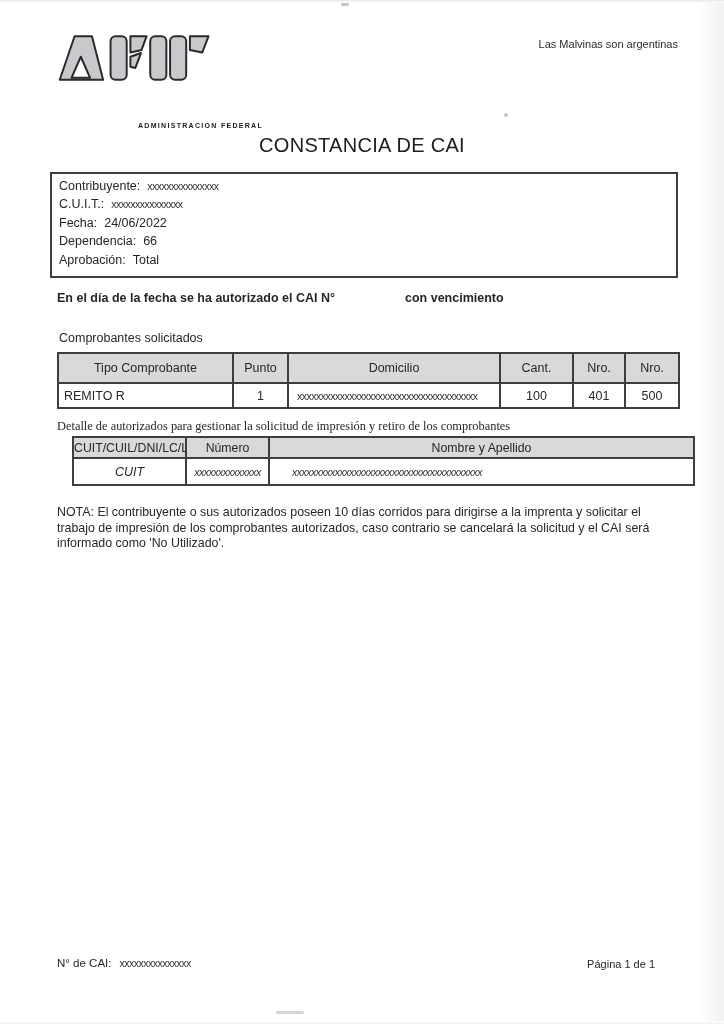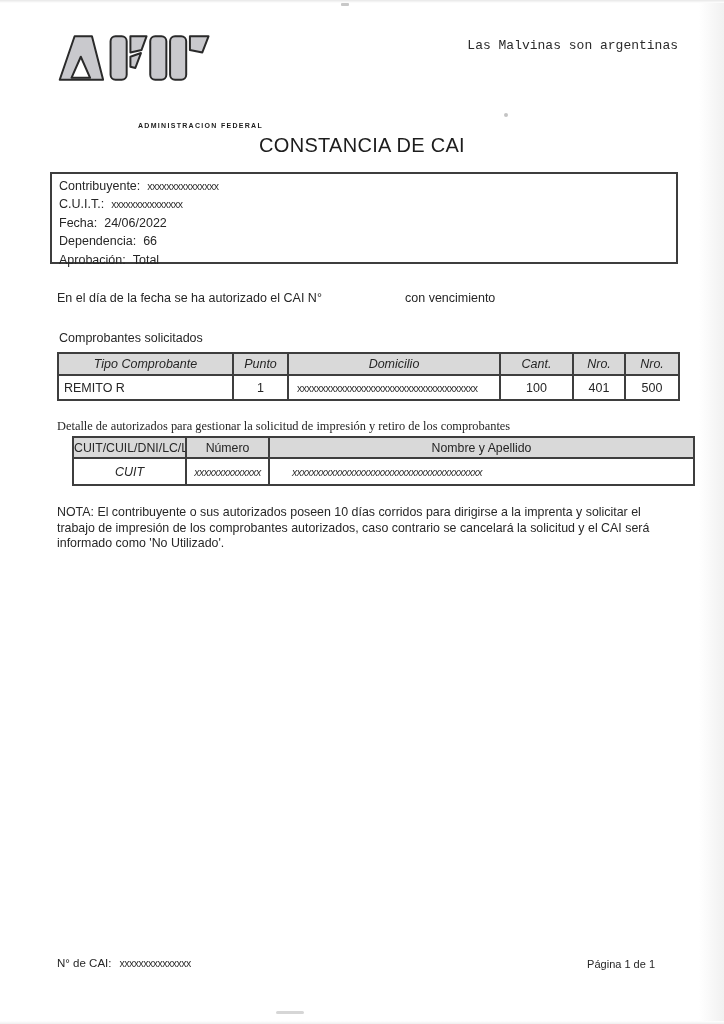--- a/index.html
+++ b/index.html
@@ -20,46 +20,46 @@
 
   
   .mark-top    { position:absolute; left:341px; top:3px;  width:8px;  height:3px; background:#9a9a9a; opacity:.55; border-radius:1px; }
   .mark-dot    { position:absolute; left:504px; top:113px; width:4px; height:4px; background:#c4c4c4; border-radius:50%; }
   .mark-bottom { position:absolute; left:276px; top:1011px; width:28px; height:3px; background:#d6d6d6; border-radius:2px; }
 
   
   .logo-wrap { position:absolute; left:56px; top:33px; }
   .logo-sub  { position:absolute; left:82px; top:89px; font-size:7px; font-weight:bold;
                letter-spacing:1.3px; color:#1c1c1c; white-space:nowrap; }
-  .slogan    { position:absolute; right:46px; top:38px; font-size:13px; color:#2b2b2b;font-family:Liberation Mono, monospace; }
+  .slogan    { position:absolute; right:46px; top:38px; font-size:11px; color:#2b2b2b; }
 
   .doc-title { position:absolute; left:0; top:134px; width:100%; text-align:center;
                font-size:20px; font-weight:normal; letter-spacing:.3px; color:#1d1d1d; }
 
   
-  .info-box { position:absolute; left:50px; top:172px; width:628px; height:92px;
+  .info-box { position:absolute; left:50px; top:172px; width:628px; height:106px;
               border:2px solid #3d3d3d; padding:3px 7px 16px 7px; }
   .info-line { line-height:18.4px; font-size:12.5px; white-space:nowrap; }
   .info-line .value { margin-left:7px; }
   .chain { font-size:10.5px; letter-spacing:-.5px; color:#303030; }
 
   
-  .auth-line { position:absolute; left:57px; top:291px; width:620px; font-size:12.5px; }
+  .auth-line { position:absolute; left:57px; top:291px; width:620px; font-size:12.5px;font-weight:bold; }
   .auth-line .auth-right { position:absolute; left:348px; top:0; }
 
   .section-title-1 { position:absolute; left:59px; top:331px; font-size:12.5px; }
   .section-title-2 { position:absolute; left:57px; top:419px; font-size:12.4px;font-family:Liberation Serif, serif; }
 
   table { border-collapse:collapse; table-layout:fixed; }
   th, td { border:2px solid #3e3e3e; overflow:hidden; white-space:nowrap; }
   th { background:#d9d9d9; font-weight:normal; font-size:12.5px; text-align:center; }
   td { background:#ffffff; font-size:12.5px; text-align:center; }
 
   .table-comprobantes { position:absolute; left:57px; top:352px; width:621px; }
-  .table-comprobantes th { height:22px;font-style:italic; }
+  .table-comprobantes th { height:30px; }
   .table-comprobantes td { height:25px; }
   .table-comprobantes td.cell-left { text-align:left; padding-left:5px; }
   .table-comprobantes td.cell-chain { text-align:left; padding-left:8px; }
 
   .table-autorizados { position:absolute; left:72px; top:436px; width:621px; }
   .table-autorizados th { height:21px; font-size:12.3px; }
   .table-autorizados td { height:27px;font-style:italic; }
   .table-autorizados td.cell-chain-left { text-align:left; padding-left:22px; }
 
   .nota { position:absolute; left:57px; top:505px; width:622px;

